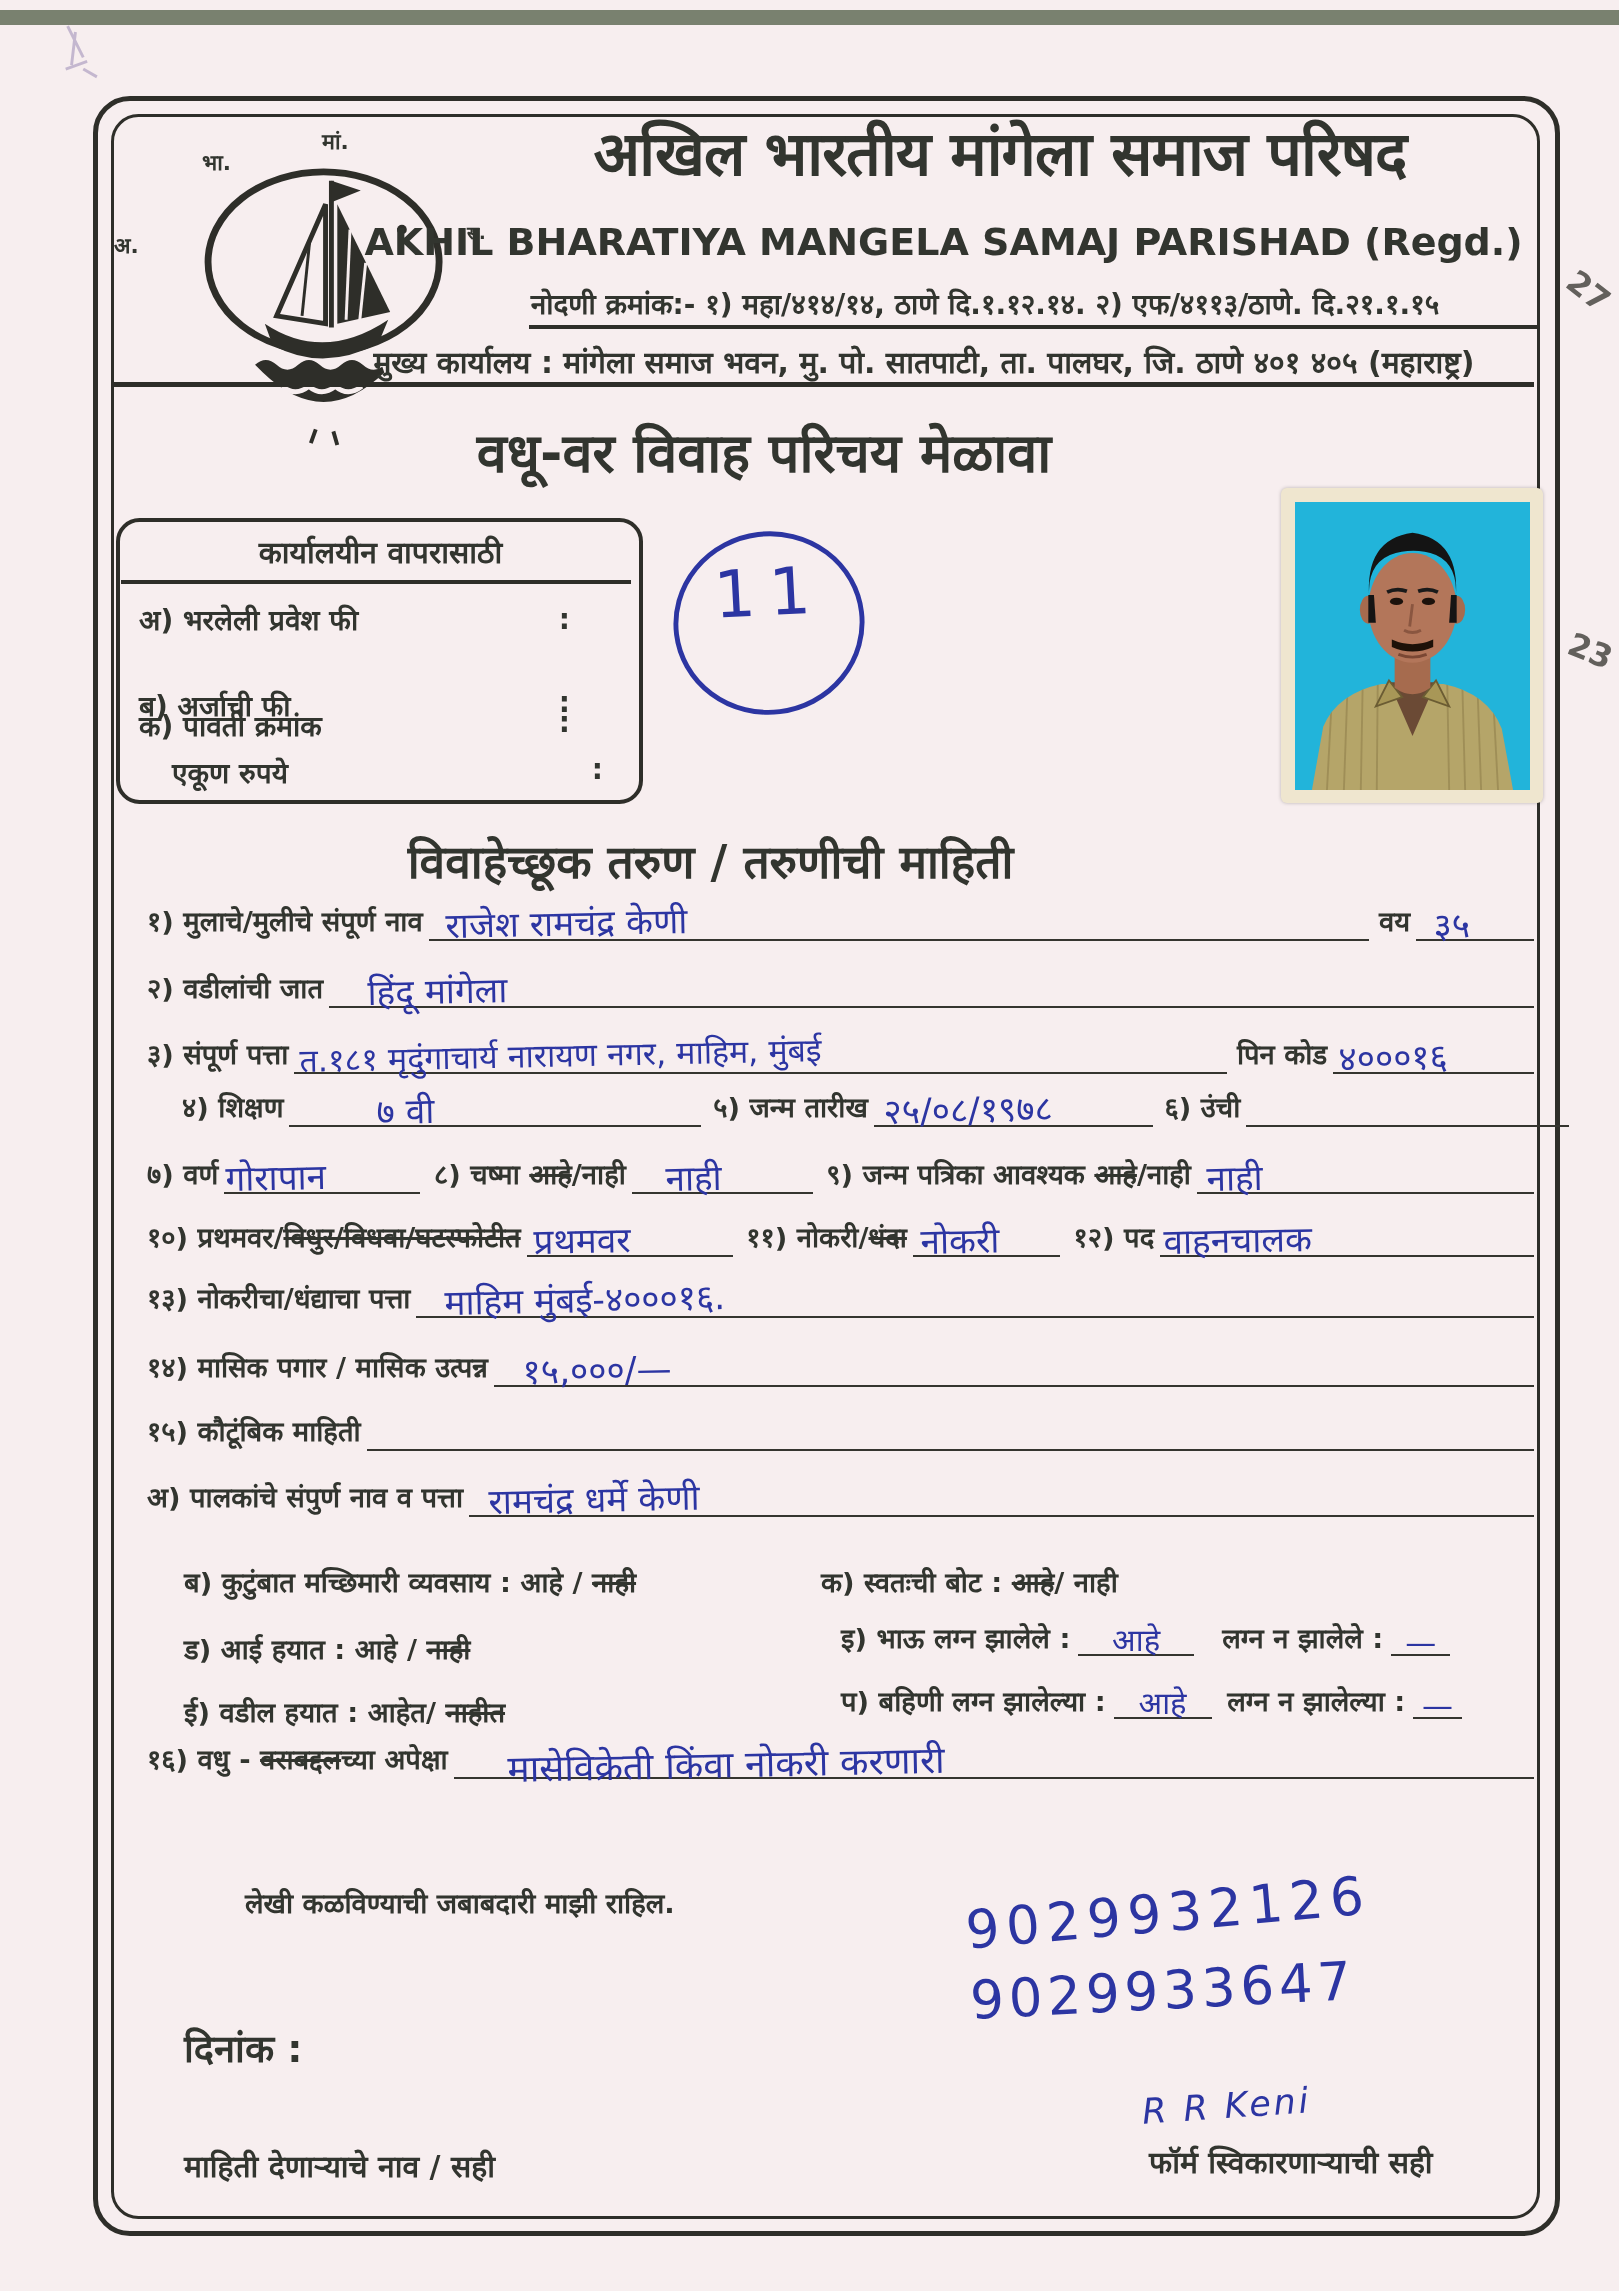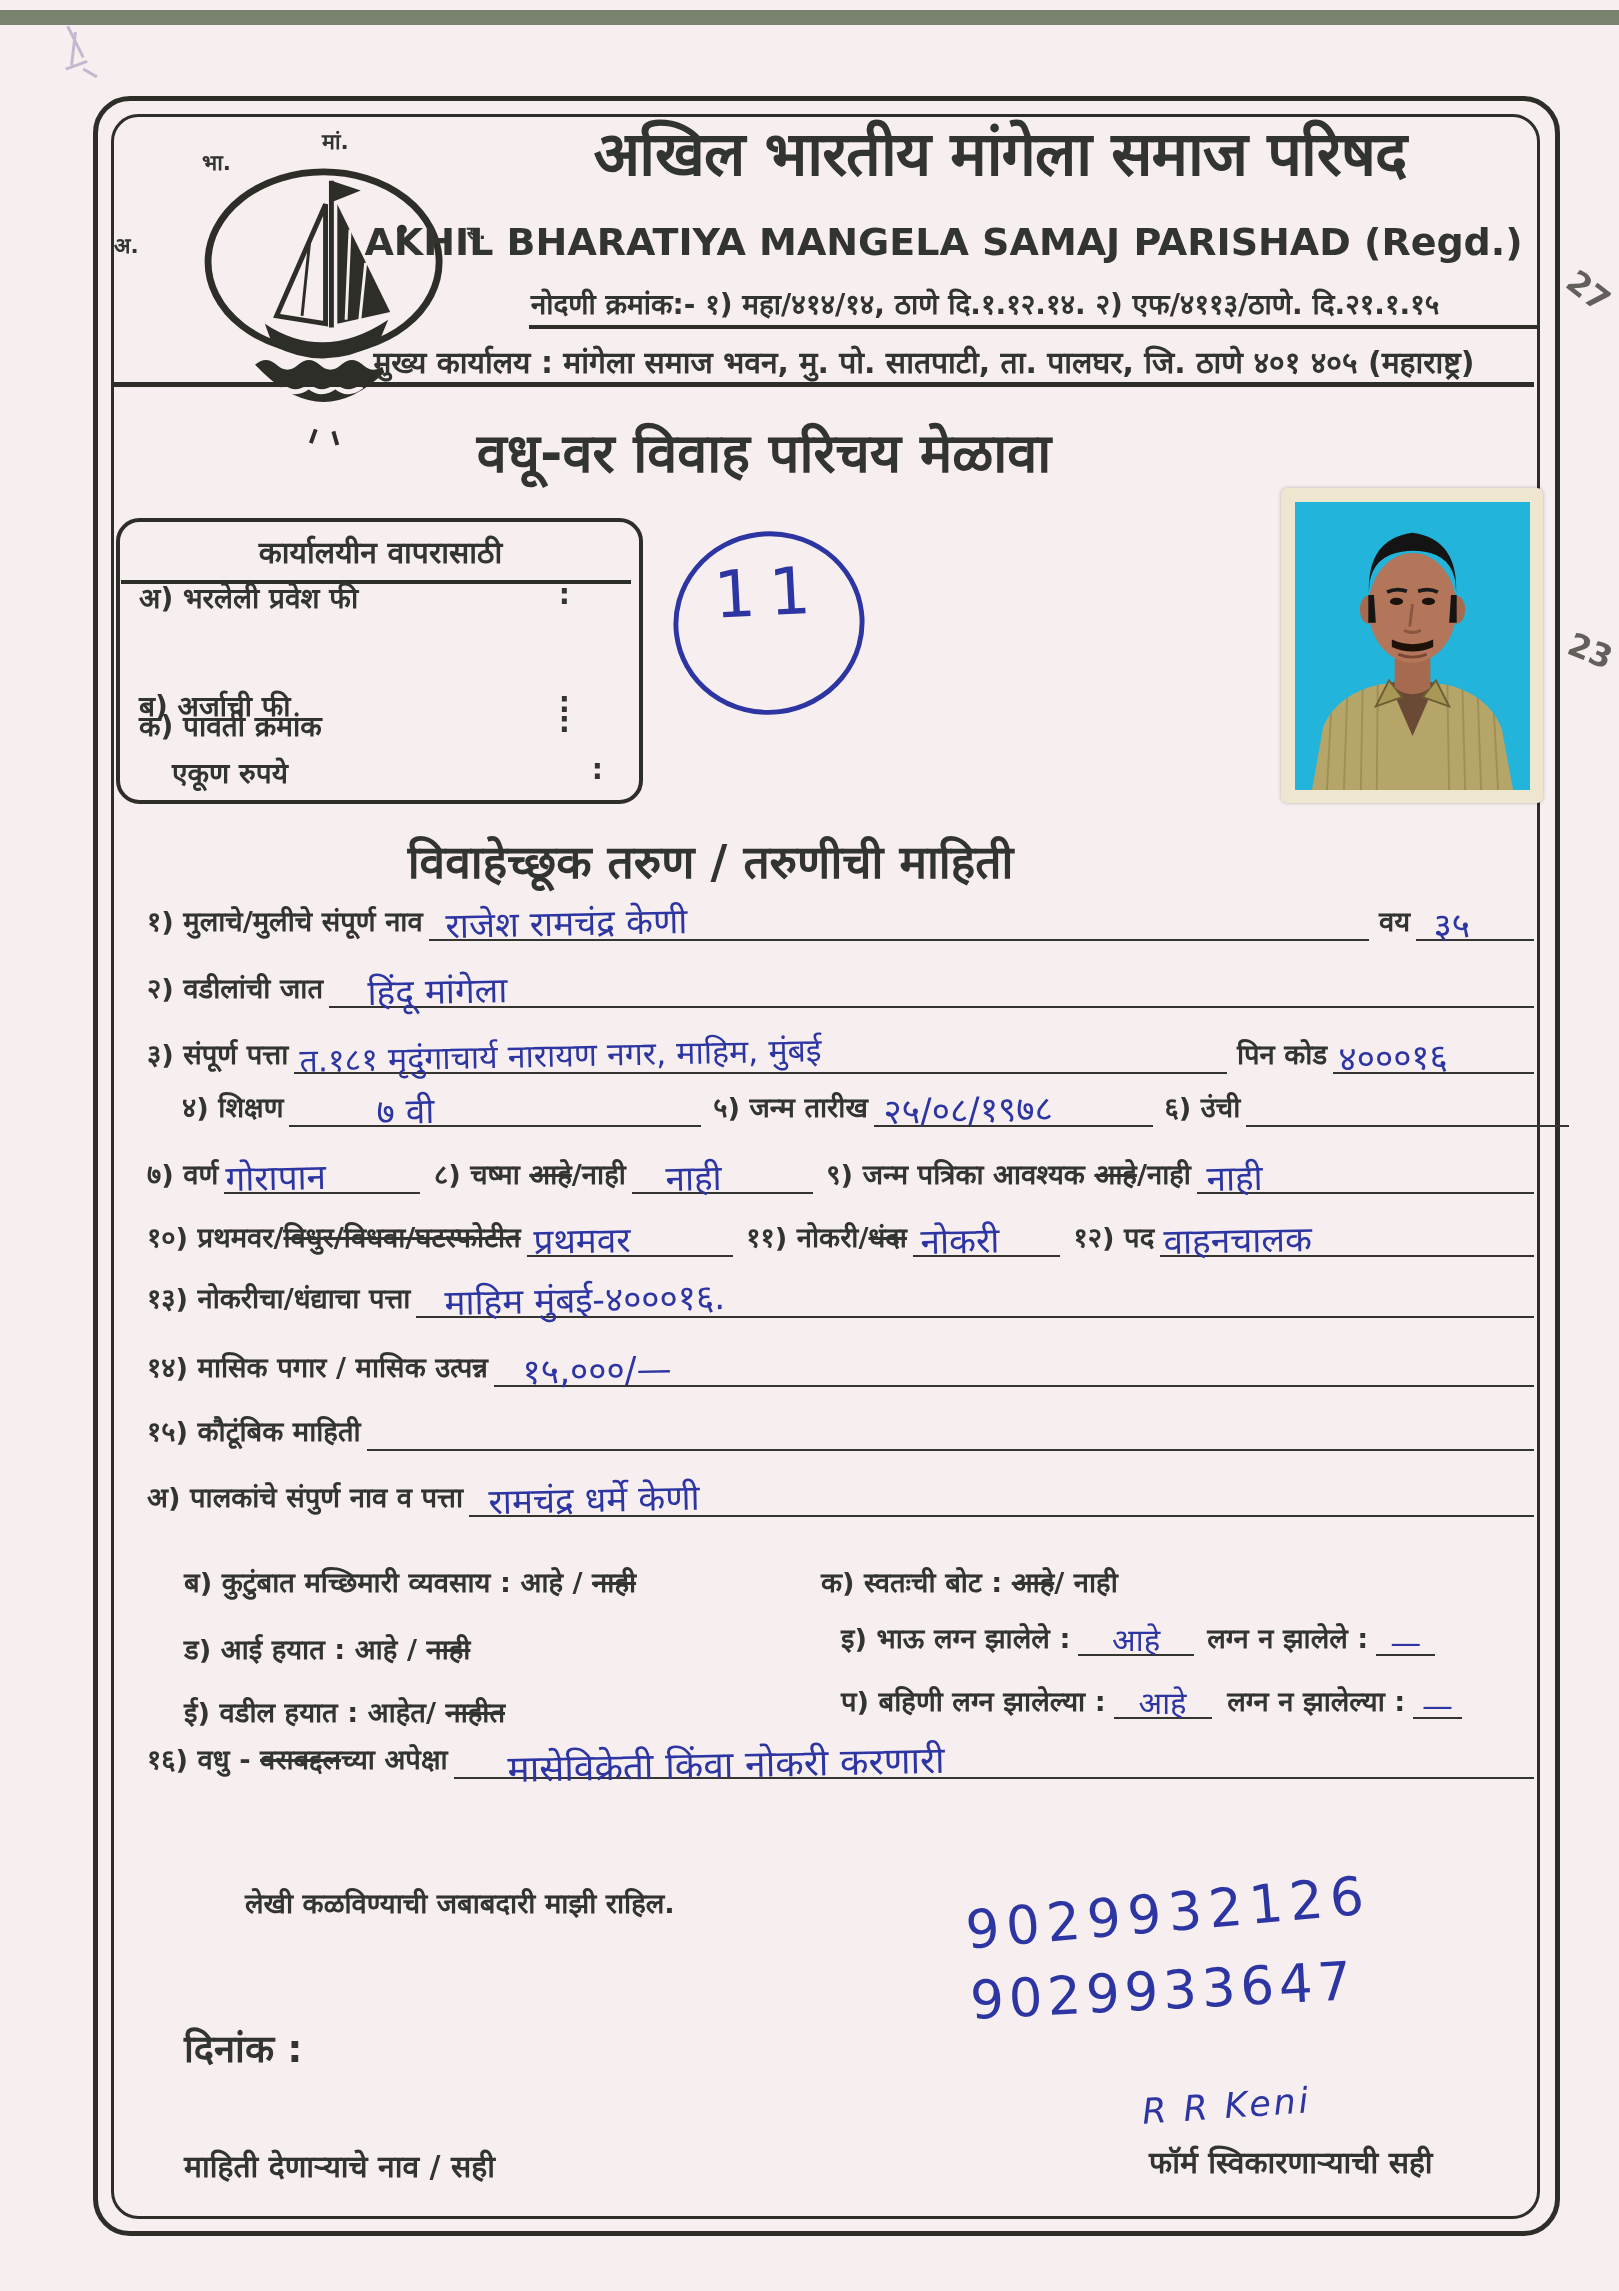--- a/index.html
+++ b/index.html
@@ -77,21 +77,21 @@
   <div class="abs hdr-reg">नोदणी क्रमांक:- १) महा/४१४/१४, ठाणे दि.१.१२.१४. २) एफ/४११३/ठाणे. दि.२१.१.१५</div>
   <div class="abs rule" style="left:529px;top:325px;width:1008px;height:3.9px;"></div>
   <div class="abs hdr-office">मुख्य कार्यालय : मांगेला समाज भवन, मु. पो. सातपाटी, ता. पालघर, जि. ठाणे ४०१ ४०५ (महाराष्ट्र)</div>
   <div class="abs rule" style="left:111px;top:382px;width:1423px;height:4.9px;"></div>
 
   <div class="abs form-title">वधू-वर विवाह परिचय मेळावा</div>
 
   <div class="abs obox"></div>
   <div class="abs obox-title">कार्यालयीन वापरासाठी</div>
   <div class="abs rule" style="left:121px;top:580px;width:510px;height:3.9px;"></div>
-  <div class="abs obox-item" style="top:578px;">
+  <div class="abs obox-item" style="top:600px;align-items:center;">
     <span>अ) भरलेली प्रवेश फी</span>
     <span class="colon">:</span>
   </div>
   <div class="abs obox-item" style="top:686px;justify-content:center;">
     <span>ब) अर्जाची फी</span>
     <span class="colon">:</span>
   </div>
   <div class="abs obox-item" style="top:706px;">
     <span>क) पावती क्रमांक</span>
     <span class="colon">:</span>
@@ -257,21 +257,21 @@
   </div>
 
   <div class="abs plain" style="left:147px;top:1630px;">
     <span>ड) आई हयात : आहे / </span><span class="struck">नाही</span>
   </div>
   <div class="abs" style="left:804px;top:1607px;width:730px;display:flex;align-items:flex-end;height:49px;">
     <span class="plain">इ) भाऊ लग्न झालेले :</span>
     <span class="minifill" style="width:116px;margin-left:7.8px;">
         <span class="minihand">आहे</span>
       </span>
-    <span class="plain" style="margin-left:13px;">लग्न न झालेले :</span>
+    <span class="plain" style="margin-left:28px;">लग्न न झालेले :</span>
     <span class="minifill" style="width:59px;margin-left:7.8px;">
         <span class="minihand">—</span>
       </span>
   </div>
 
   <div class="abs plain" style="left:147px;top:1693px;">
     <span>ई) वडील हयात : आहेत/ </span><span class="struck">नाहीत</span>
   </div>
   <div class="abs" style="left:804px;top:1670px;width:730px;display:flex;align-items:flex-end;height:49px;">
     <span class="plain">प) बहिणी लग्न झालेल्या :</span>

